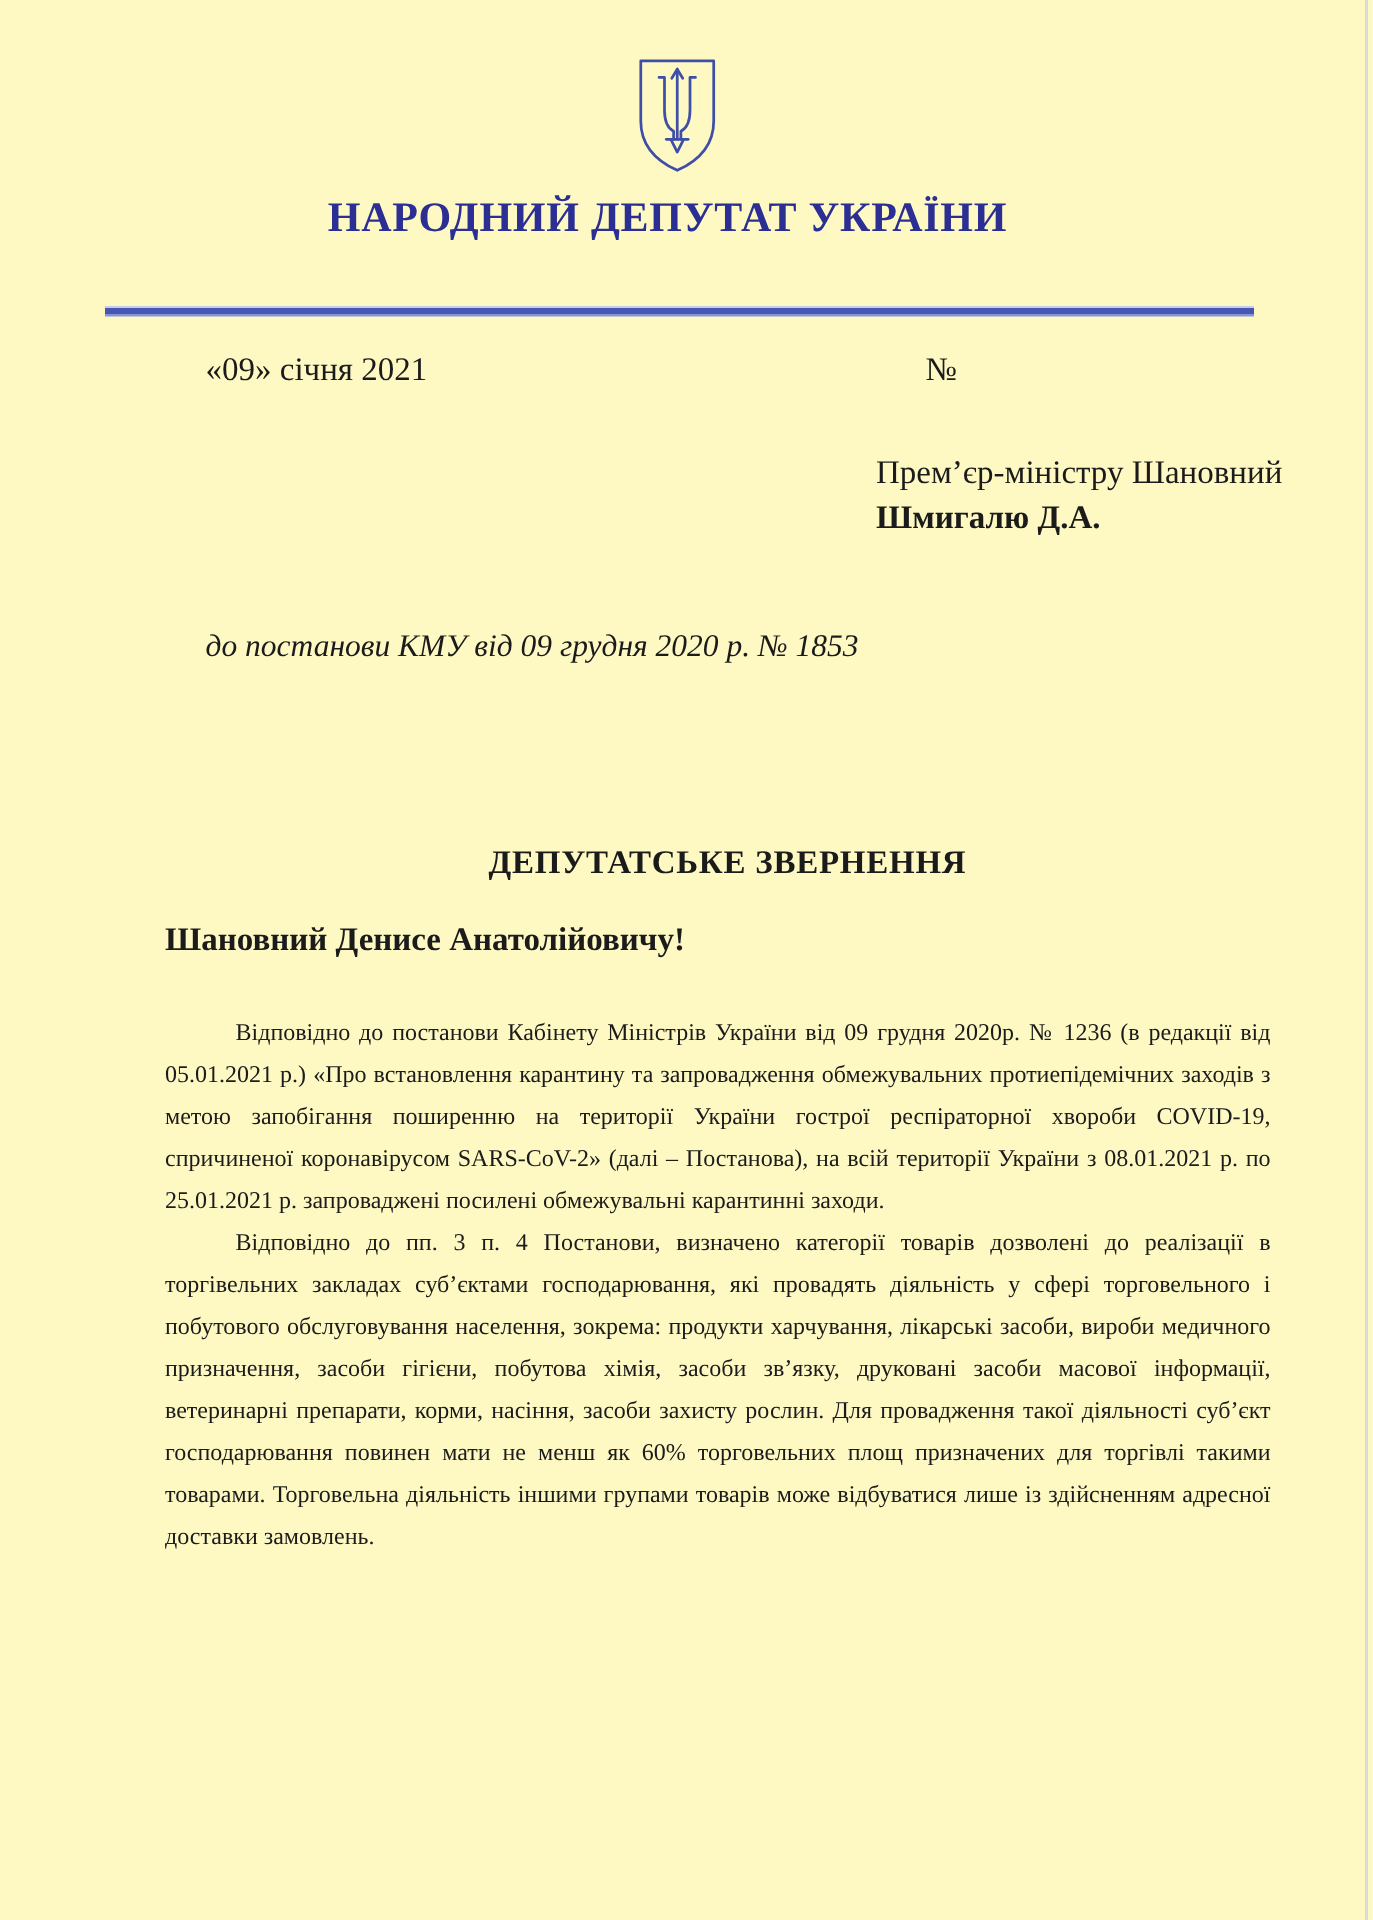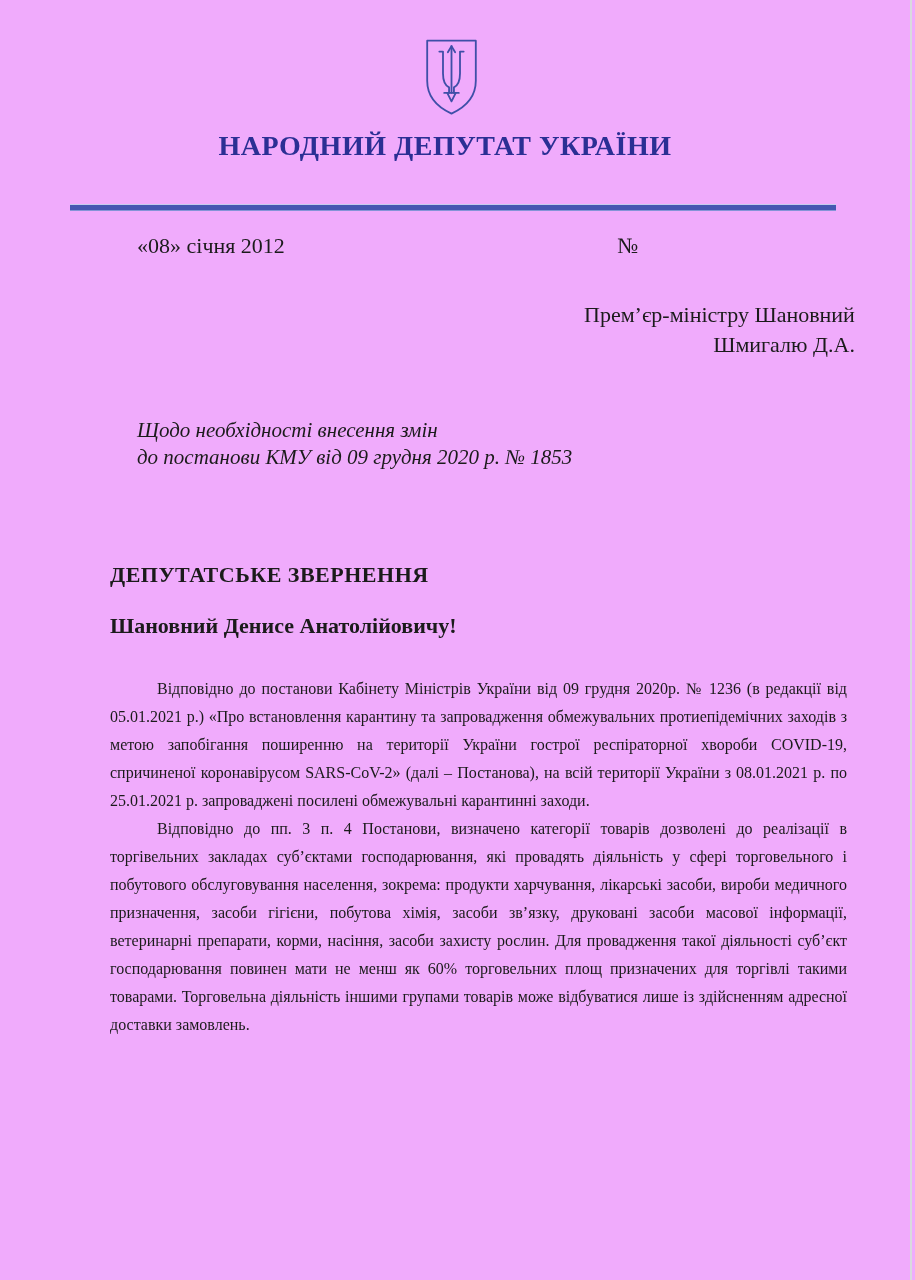--- a/index.html
+++ b/index.html
@@ -5,21 +5,21 @@
   html,body{margin:0;padding:0;}
   body{
     background:#fdfdfd;
     font-family:"Liberation Serif","DejaVu Serif",serif;
     color:#1b1b1b;
     -webkit-font-smoothing:antialiased;
   }
   .page{
     position:relative;
     width:915px;height:1280px;
-    background:#f0abfc;
+    background:#fef9c3;
     overflow:hidden;
   }
   .page-edge{
     position:absolute;top:0;right:3px;width:2px;height:1280px;
     background:#d9dade;
   }
   .emblem{
     position:absolute;left:421px;top:37px;width:61px;height:79px;
   }
   .org-title{
@@ -39,28 +39,29 @@
     font-size:22px;
   }
   .number-label{
     position:absolute;left:617px;top:233px;
     font-size:22px;
   }
   .addressee{
     position:absolute;left:584px;top:300px;
     font-size:22px;line-height:30px;
   }
-  .addressee .name{font-weight:normal;text-align:right;}
+  .addressee .name{font-weight:bold;}
   .subject{
     position:absolute;left:137px;top:417px;
     font-style:italic;
     font-size:21px;line-height:27px;
   }
   .doc-heading{
     position:absolute;left:110px;top:562px;width:750px;
+    text-align:center;
     font-size:22px;font-weight:bold;
     letter-spacing:.5px;
   }
   .salutation{
     position:absolute;left:110px;top:613px;width:750px;
     text-align:left;
     font-size:22px;font-weight:bold;
   }
   .body-text{
     position:absolute;left:110px;top:675px;width:737px;
@@ -88,31 +89,30 @@
       <path d="M70 24 H64 V60 Q64 78 54 83 V92"></path>
       <path d="M38 92 H62"></path>
       <path d="M43 92 L50 106 L57 92"></path>
     </svg>
   </span>
 
   <div class="org-title">НАРОДНИЙ ДЕПУТАТ УКРАЇНИ</div>
 
   <div class="header-rule"></div>
 
-  <div class="date-label">«08» січня 2012</div>
+  <div class="date-label">«09» січня 2021</div>
 
   <div class="number-label">№</div>
 
   <div class="addressee">
     <div>Прем’єр-міністру Шановний</div>
     <div class="name">Шмигалю Д.А.</div>
   </div>
 
   <div class="subject">
-    <div>Щодо необхідності внесення змін</div>
     <div>до постанови КМУ від 09 грудня 2020 р. № 1853</div>
   </div>
 
   <div class="doc-heading">ДЕПУТАТСЬКЕ ЗВЕРНЕННЯ</div>
 
   <div class="salutation">Шановний Денисе Анатолійовичу!</div>
 
   <div class="body-text">
     <p>Відповідно до постанови Кабінету Міністрів України від 09 грудня 2020р. № 1236 (в редакції від 05.01.2021 р.) «Про встановлення карантину та запровадження обмежувальних протиепідемічних заходів з метою запобігання поширенню на території України гострої респіраторної хвороби COVID-19, спричиненої коронавірусом SARS-CoV-2» (далі – Постанова), на всій території України з 08.01.2021 р. по 25.01.2021 р. запроваджені посилені обмежувальні карантинні заходи.</p>
     <p>Відповідно до пп. 3 п. 4 Постанови, визначено категорії товарів дозволені до реалізації в торгівельних закладах суб’єктами господарювання, які провадять діяльність у сфері торговельного і побутового обслуговування населення, зокрема: продукти харчування, лікарські засоби, вироби медичного призначення, засоби гігієни, побутова хімія, засоби зв’язку, друковані засоби масової інформації, ветеринарні препарати, корми, насіння, засоби захисту рослин. Для провадження такої діяльності суб’єкт господарювання повинен мати  не менш як 60% торговельних площ призначених для торгівлі такими товарами. Торговельна діяльність іншими групами товарів може відбуватися лише із здійсненням адресної доставки замовлень.</p>

